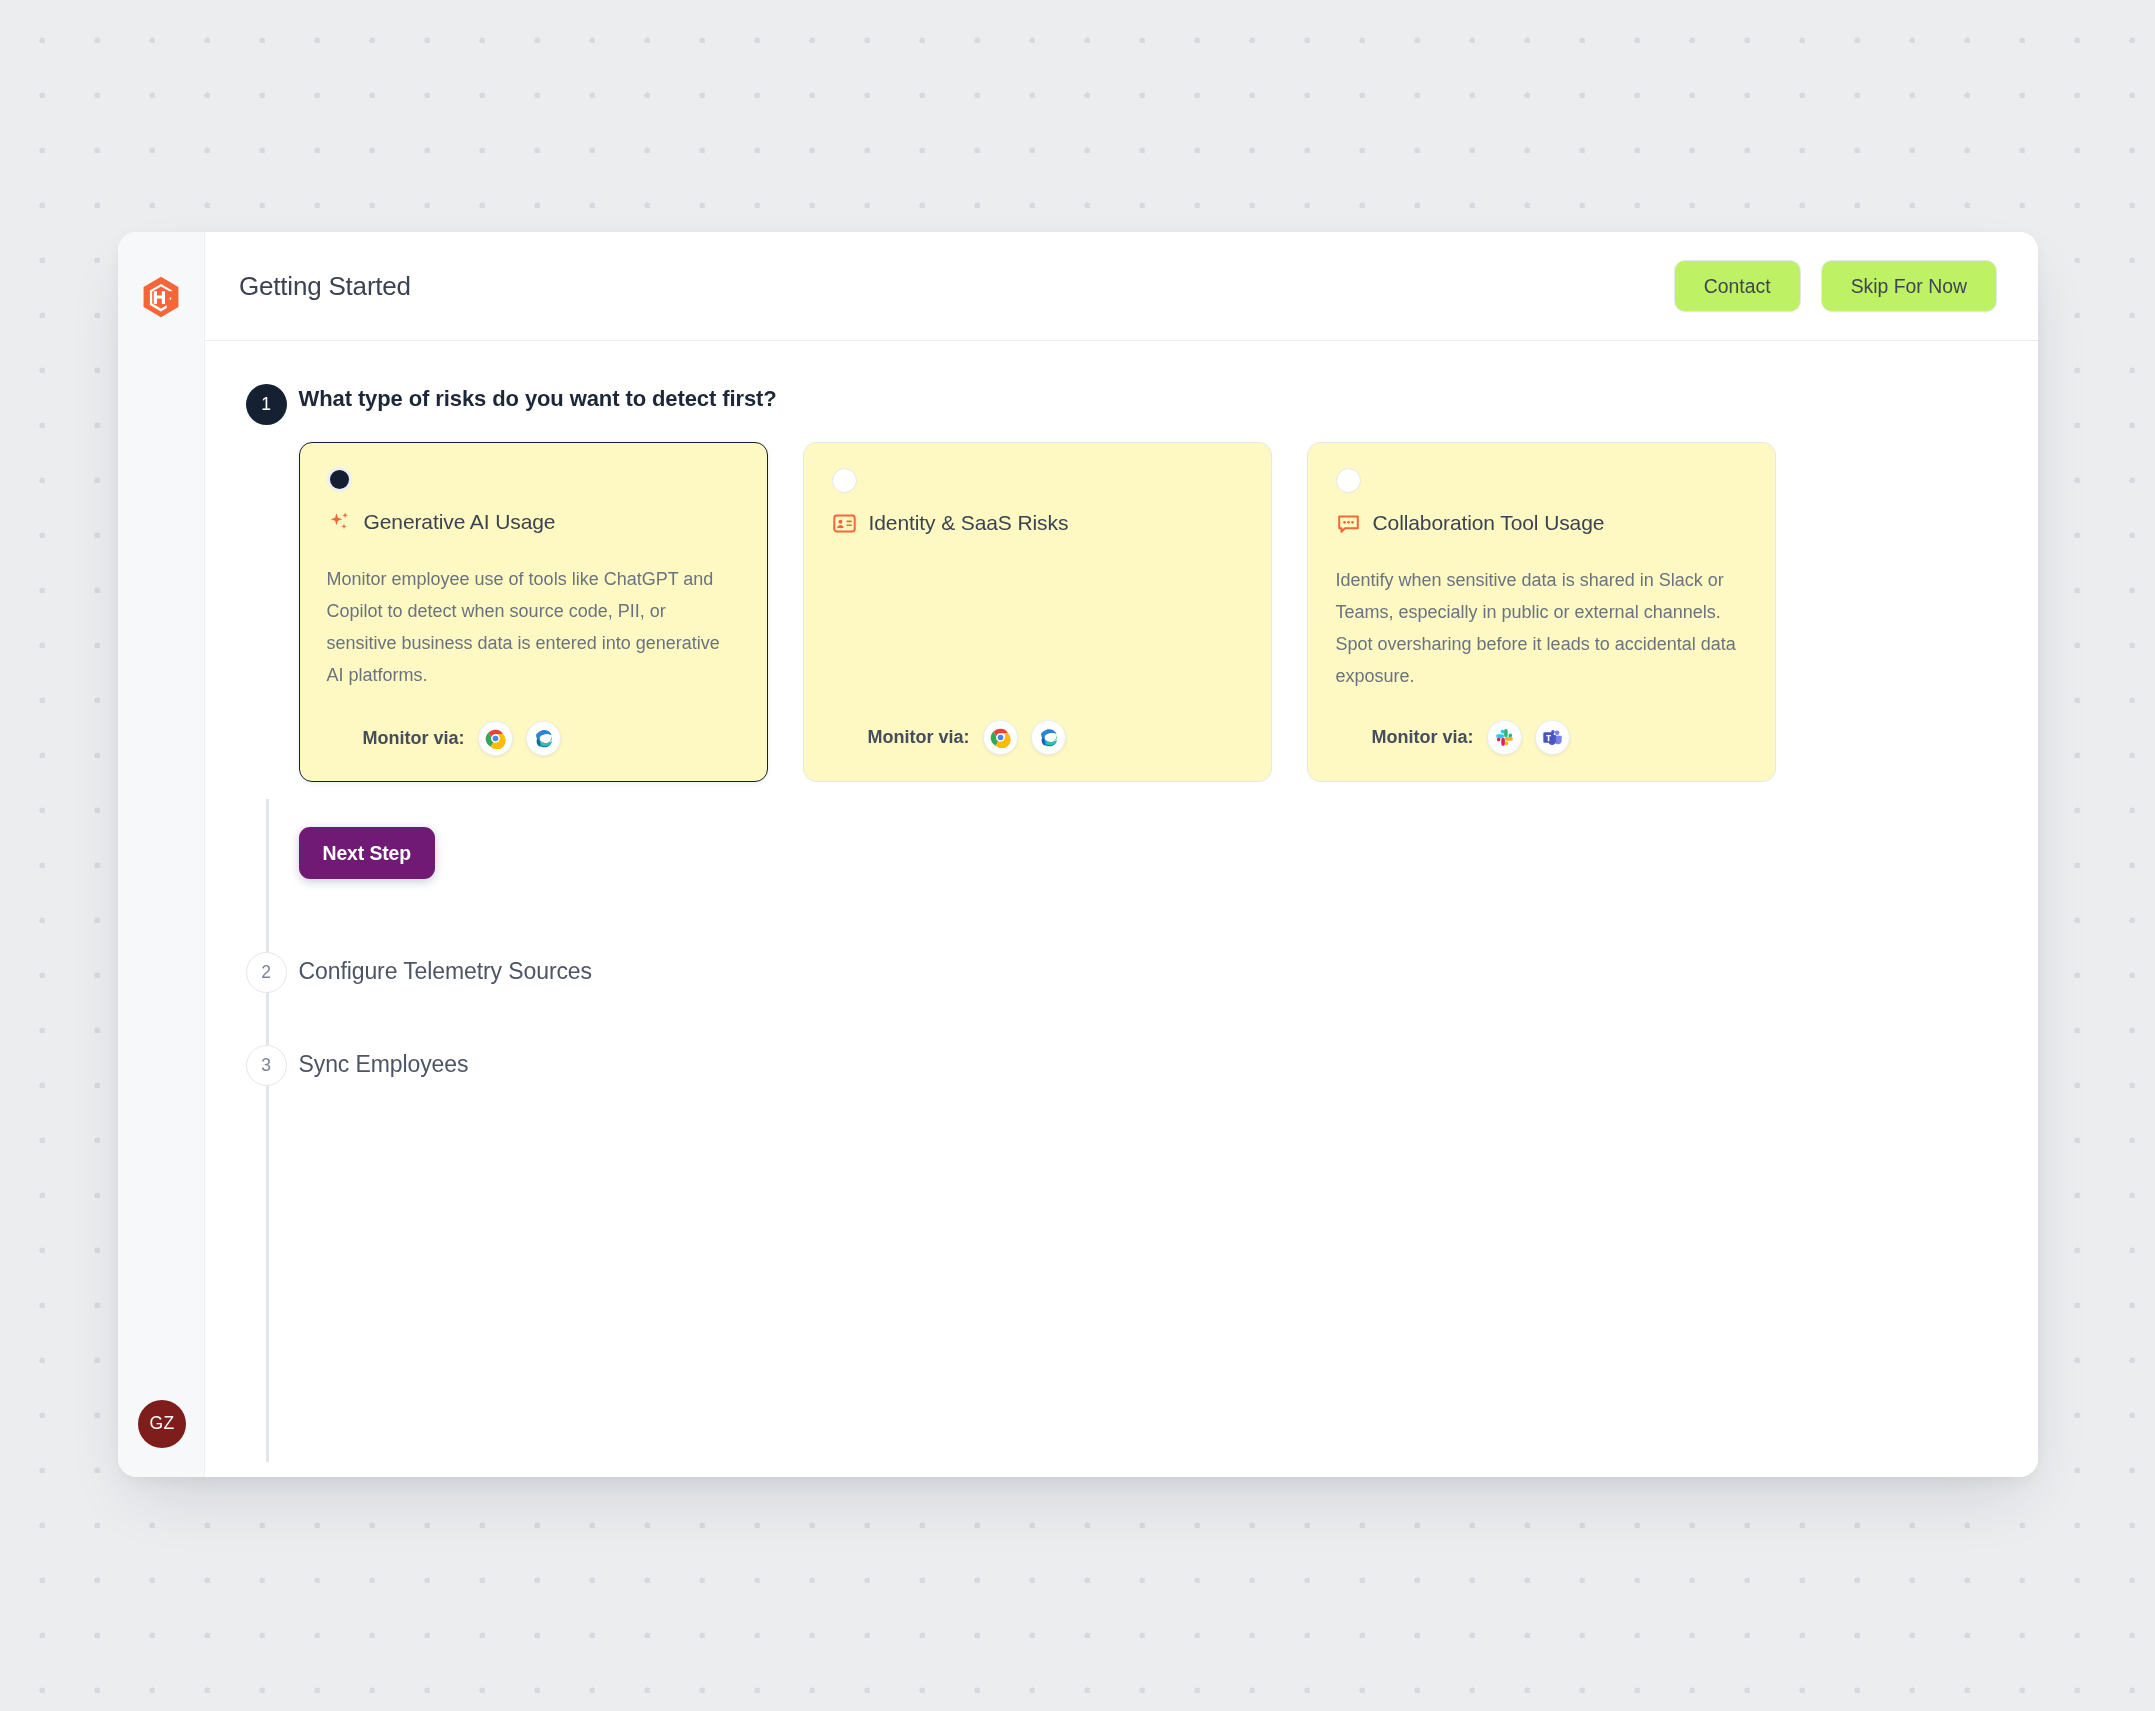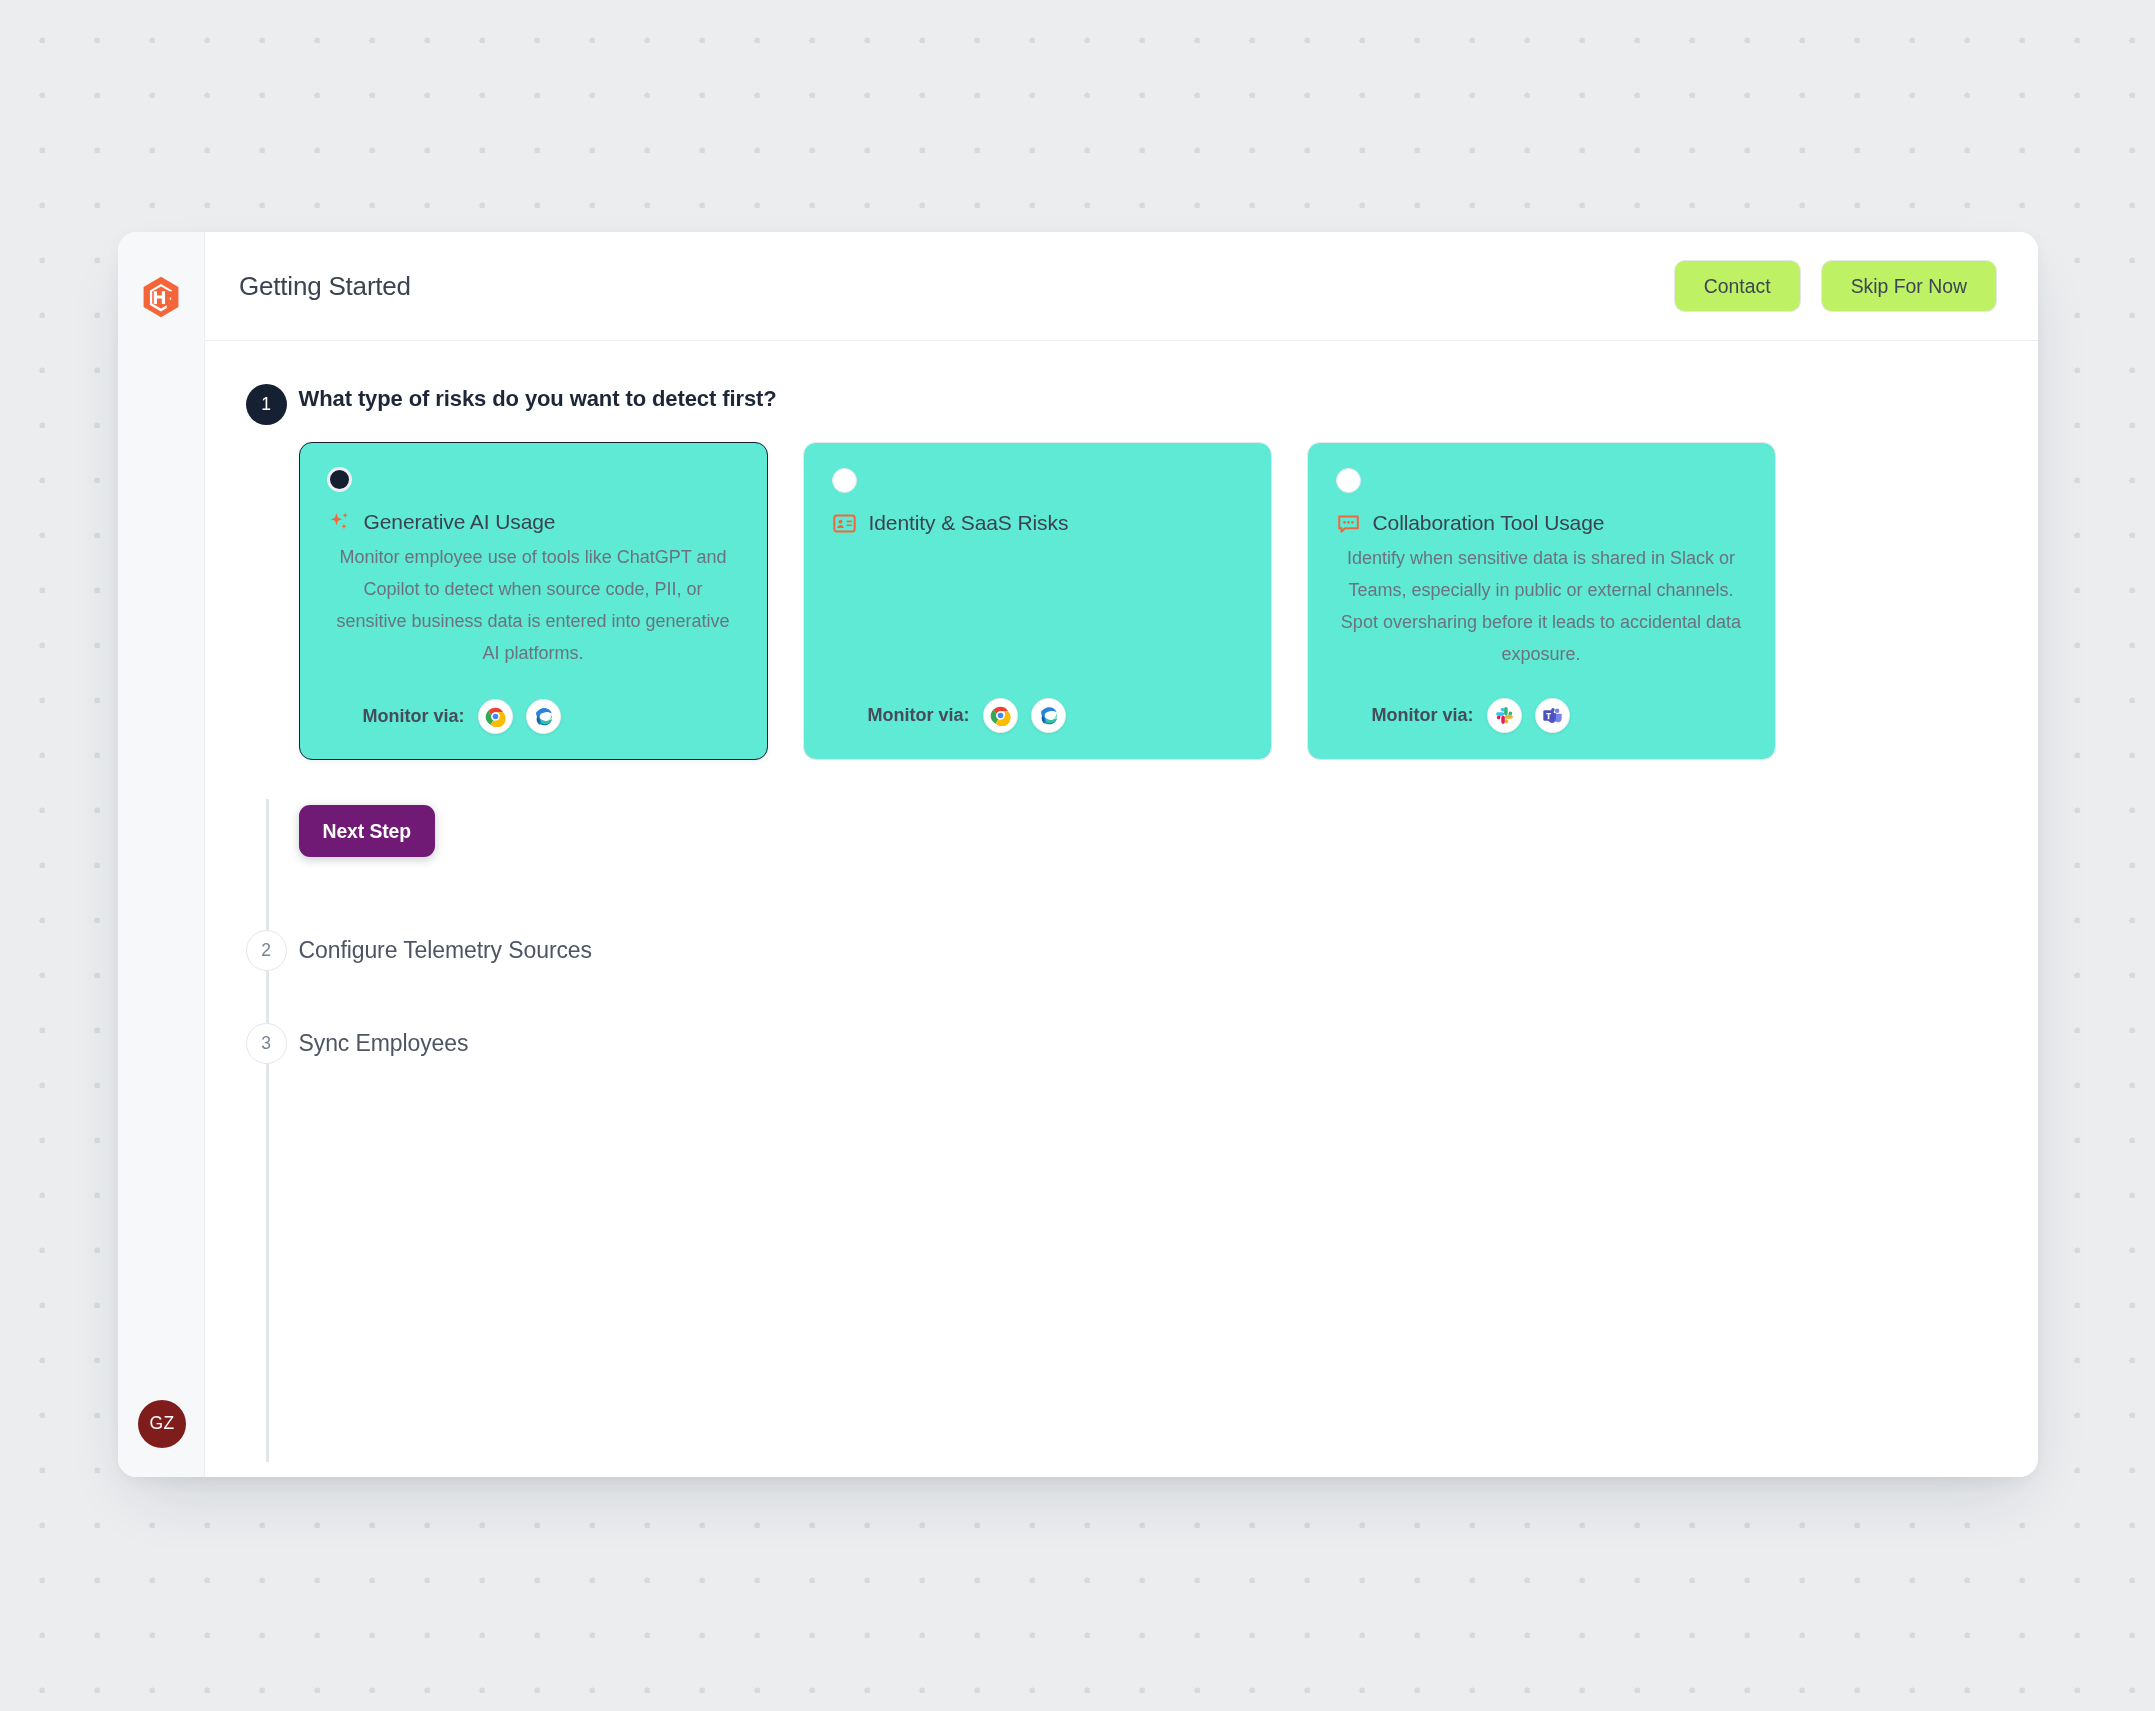--- a/index.html
+++ b/index.html
@@ -185,21 +185,21 @@
   
   .cards {
     display: flex;
     gap: 35px;
     margin-top: 30px;
   }
   .card {
     width: 469px;
     flex: 0 0 469px;
     min-height: 318px;
-    background: #5eead4;
+    background: #fef9c3;
     border: 0.9px solid #e6e8ec;
     border-radius: 13px;
     padding: 25px 28px 26px 28px;
     position: relative;
     cursor: pointer;
     display: flex;
     flex-direction: column;
   }
   .card.selected {
     border: 1.8px solid #141f31;
@@ -230,25 +230,24 @@
     flex: 0 0 25px;
     display: block;
   }
   .card-name {
     font-size: 21px;
     font-weight: 500;
     color: #3c4350;
     letter-spacing: -0.1px;
   }
   .card-desc {
-    margin-top: 6px;
+    margin-top: 28px;
     font-size: 18px;
     line-height: 1.78;
     color: #6b7280;
-    text-align: center;
   }
   .monitor-row {
     margin-top: auto;
     padding-top: 28px;
     display: flex;
     align-items: center;
     gap: 13px;
   }
   .monitor-label {
     font-size: 18px;

